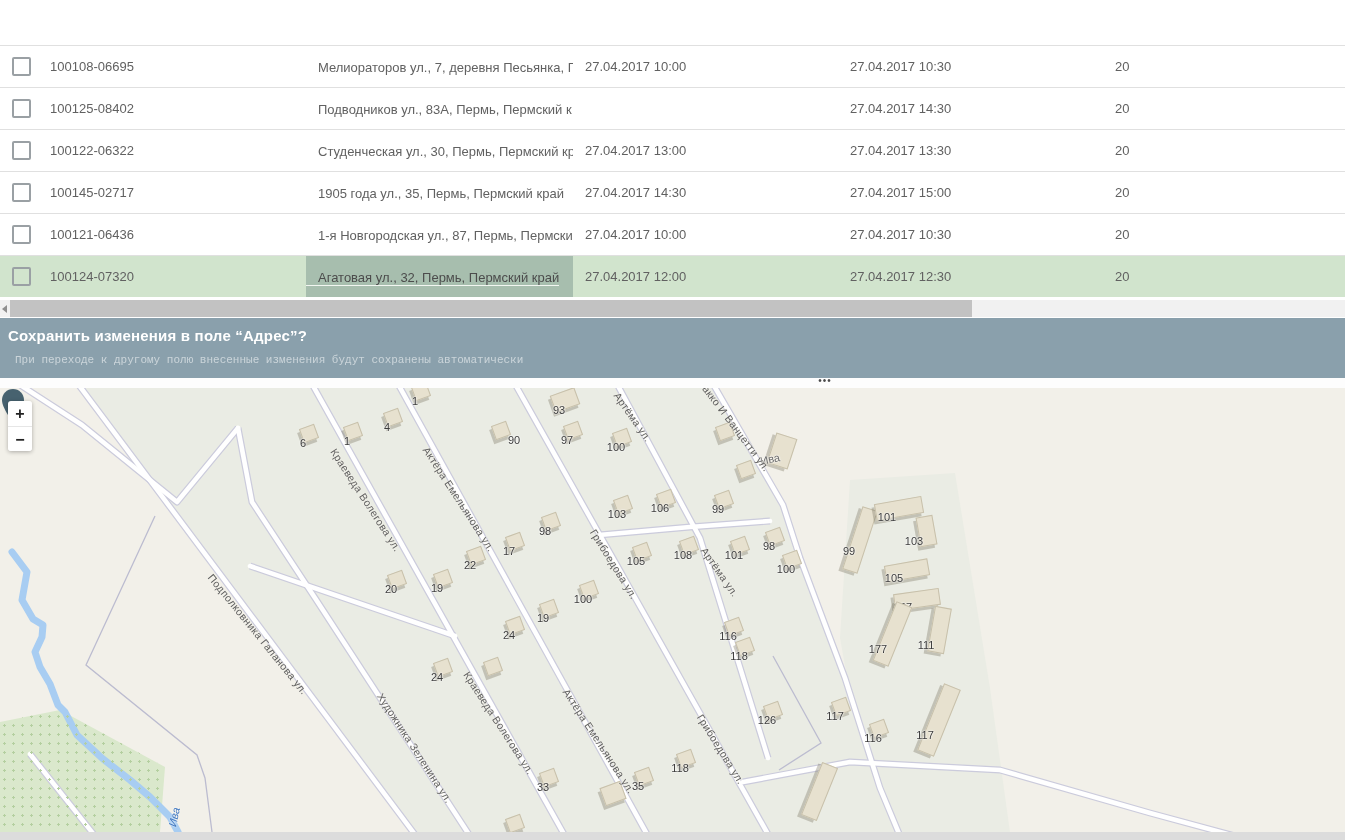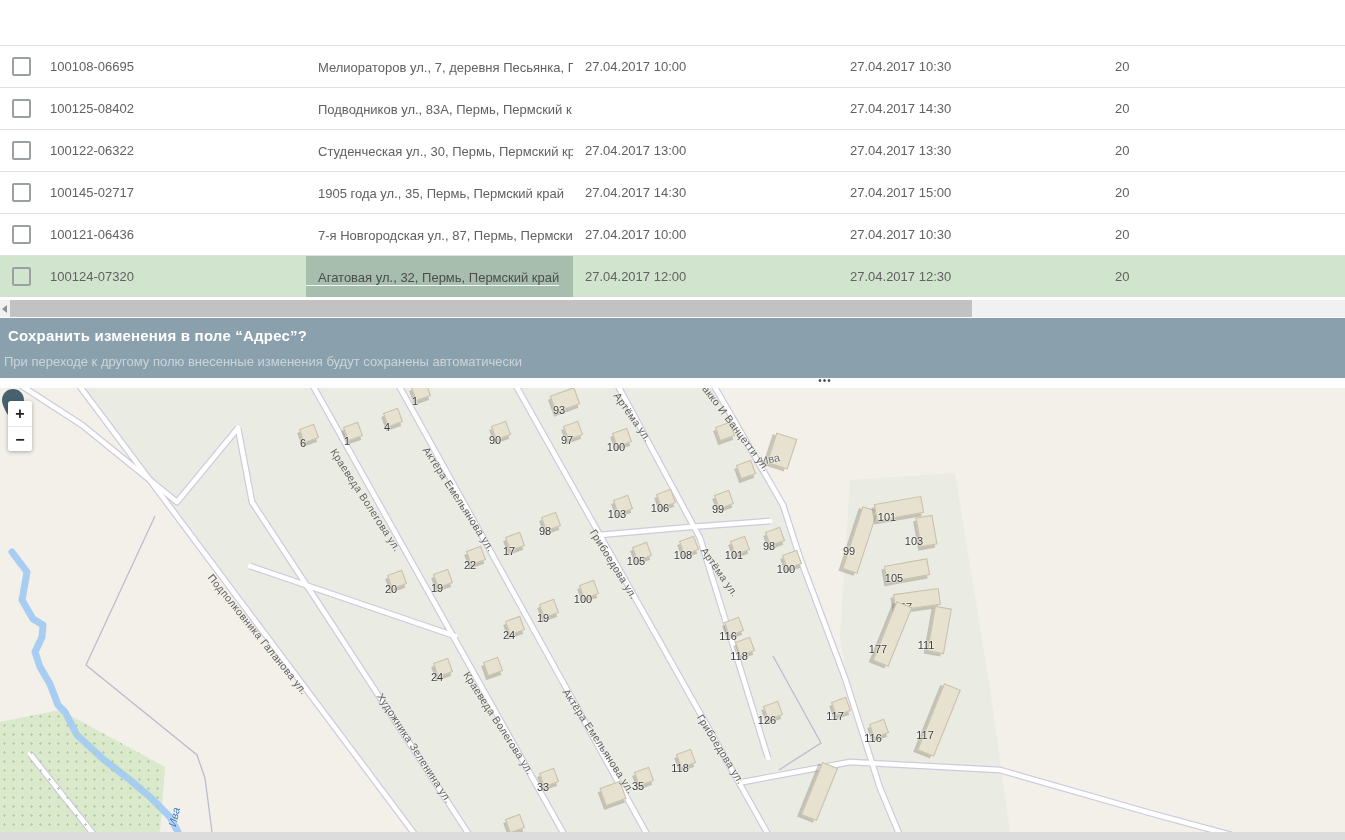--- a/index.html
+++ b/index.html
@@ -20,21 +20,21 @@
   .c-end{left:850px;width:250px;}
   .c-count{left:1115px;width:120px;}
   
   #hscroll{position:absolute;left:0;top:258px;width:1345px;height:17px;background:#f1f1f1;}
   #hscroll .arrow{position:absolute;left:0;top:0;width:10px;height:17px;background:#f1f1f1;}
   #hscroll .arrow:before{content:"";position:absolute;left:2px;top:5px;border:4px solid transparent;border-right:5px solid #8f8f8f;border-left:none;}
   #hscroll .thumb{position:absolute;left:10px;top:0;width:962px;height:17px;background:#c2c2c2;}
   
   #banner{position:absolute;left:0;top:276px;width:1345px;height:60px;background:#8aa0ac;}
   #banner .title{position:absolute;left:8px;top:9px;font-size:15px;font-weight:bold;color:#ffffff;letter-spacing:.2px;}
-  #banner .subtitle{position:absolute;left:4px;top:36px;font-size:13px;color:rgba(255,255,255,.55);}
+  #banner .subtitle{position:absolute;left:15px;top:36px;font-size:11px;color:rgba(255,255,255,.55);font-family:Liberation Mono, monospace;}
   
   #handle{position:absolute;left:0;top:336px;width:1345px;height:10px;background:#fdfdfd;}
   #handle .dots{position:absolute;left:812px;top:-3px;width:26px;text-align:center;font-size:10px;letter-spacing:1px;color:#4a4a4a;}
   
   #map{position:absolute;left:0;top:346px;width:1345px;height:444px;overflow:hidden;background:#f2f0e9;}
   #map svg{position:absolute;left:0;top:0;}
   .park-dots{position:absolute;left:0;top:0;width:200px;height:444px;
      background-image:radial-gradient(#b4cfa0 1px,transparent 1.2px);background-size:9px 9px;
      clip-path:polygon(0px 334px,60px 322px,165px 379px,160px 444px,0px 444px);}
   .bldg{position:absolute;background:#e7e1cf;border:1px solid #c7c0ab;box-shadow:-3px 3px 0 rgba(120,115,95,.35);}
@@ -88,21 +88,21 @@
       <span class="cb"></span>
       <div class="cell c-id">100145-02717</div>
       <div class="cell c-addr"><span class="addr-inner">1905 года ул., 35, Пермь, Пермский край</span></div>
       <div class="cell c-start">27.04.2017 14:30</div>
       <div class="cell c-end">27.04.2017 15:00</div>
       <div class="cell c-count">20</div>
     </div>
       <div class="trow">
       <span class="cb"></span>
       <div class="cell c-id">100121-06436</div>
-      <div class="cell c-addr"><span class="addr-inner">7-я Новгородская ул., 87, Пермь, Пермски</span></div>
+      <div class="cell c-addr"><span class="addr-inner">1-я Новгородская ул., 87, Пермь, Пермски</span></div>
       <div class="cell c-start">27.04.2017 10:00</div>
       <div class="cell c-end">27.04.2017 10:30</div>
       <div class="cell c-count">20</div>
     </div>
       <div class="trow selected">
       <span class="cb"></span>
       <div class="cell c-id">100124-07320</div>
       <div class="cell c-addr"><span class="addr-inner">Агатовая ул., 32, Пермь, Пермский край</span></div>
       <div class="cell c-start">27.04.2017 12:00</div>
       <div class="cell c-end">27.04.2017 12:30</div>
@@ -181,21 +181,21 @@
     </div>
   <div class="bldg" style="left: 301px; top: 37.5px; width: 14px; height: 13px; transform: rotate(-20deg);"></div>
       <div class="bldg-label" style="left: 303px; top: 49px;">6</div>
       <div class="bldg" style="left: 345px; top: 35.5px; width: 14px; height: 13px; transform: rotate(-20deg);"></div>
       <div class="bldg-label" style="left: 347px; top: 47px;">1</div>
       <div class="bldg" style="left: 385px; top: 21.5px; width: 14px; height: 13px; transform: rotate(-20deg);"></div>
       <div class="bldg-label" style="left: 387px; top: 33px;">4</div>
       <div class="bldg" style="left: 413px; top: -4.5px; width: 14px; height: 13px; transform: rotate(-20deg);"></div>
       <div class="bldg-label" style="left: 415px; top: 7px;">1</div>
       <div class="bldg" style="left: 493px; top: 34.5px; width: 14px; height: 13px; transform: rotate(-20deg);"></div>
-      <div class="bldg-label" style="left: 495px; top: 46px;">90</div>
+      <div class="bldg-label" style="left: 514px; top: 46px;">90</div>
       <div class="bldg" style="left: 552px; top: 3px; width: 24px; height: 16px; transform: rotate(-20deg);"></div>
       <div class="bldg-label" style="left: 559px; top: 16px;">93</div>
       <div class="bldg" style="left: 565px; top: 34.5px; width: 14px; height: 13px; transform: rotate(-20deg);"></div>
       <div class="bldg-label" style="left: 567px; top: 46px;">97</div>
       <div class="bldg" style="left: 614px; top: 41.5px; width: 14px; height: 13px; transform: rotate(-20deg);"></div>
       <div class="bldg-label" style="left: 616px; top: 53px;">100</div>
       <div class="bldg" style="left: 717px; top: 35.5px; width: 14px; height: 13px; transform: rotate(-20deg);"></div>
       <div class="bldg" style="left: 738px; top: 73.5px; width: 14px; height: 13px; transform: rotate(-20deg);"></div>
       <div class="bldg" style="left: 771px; top: 47px; width: 20px; height: 30px; transform: rotate(18deg);"></div>
       <div class="bldg-label name" style="left: 770px; top: 65px;">Ива</div>

